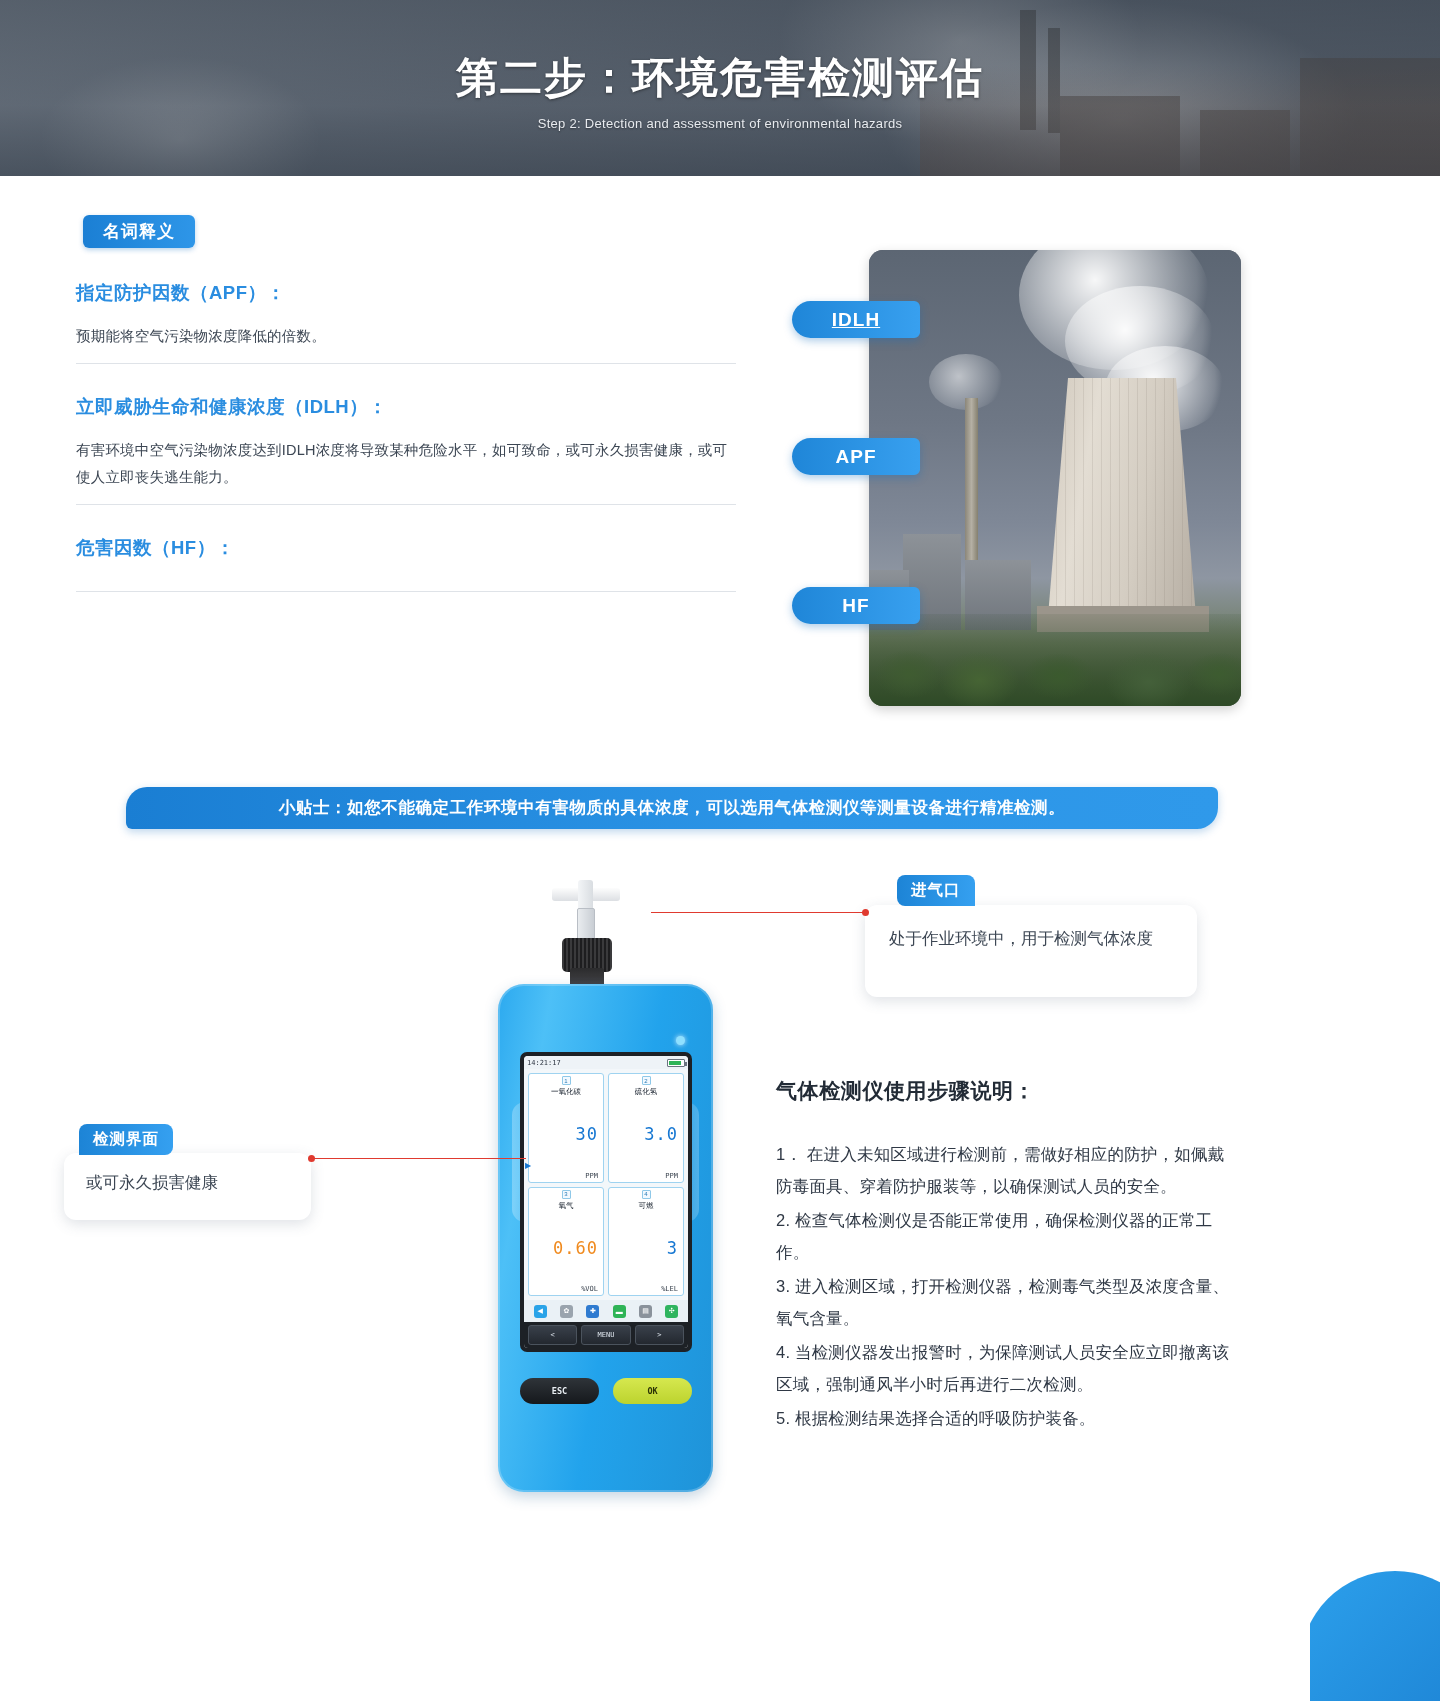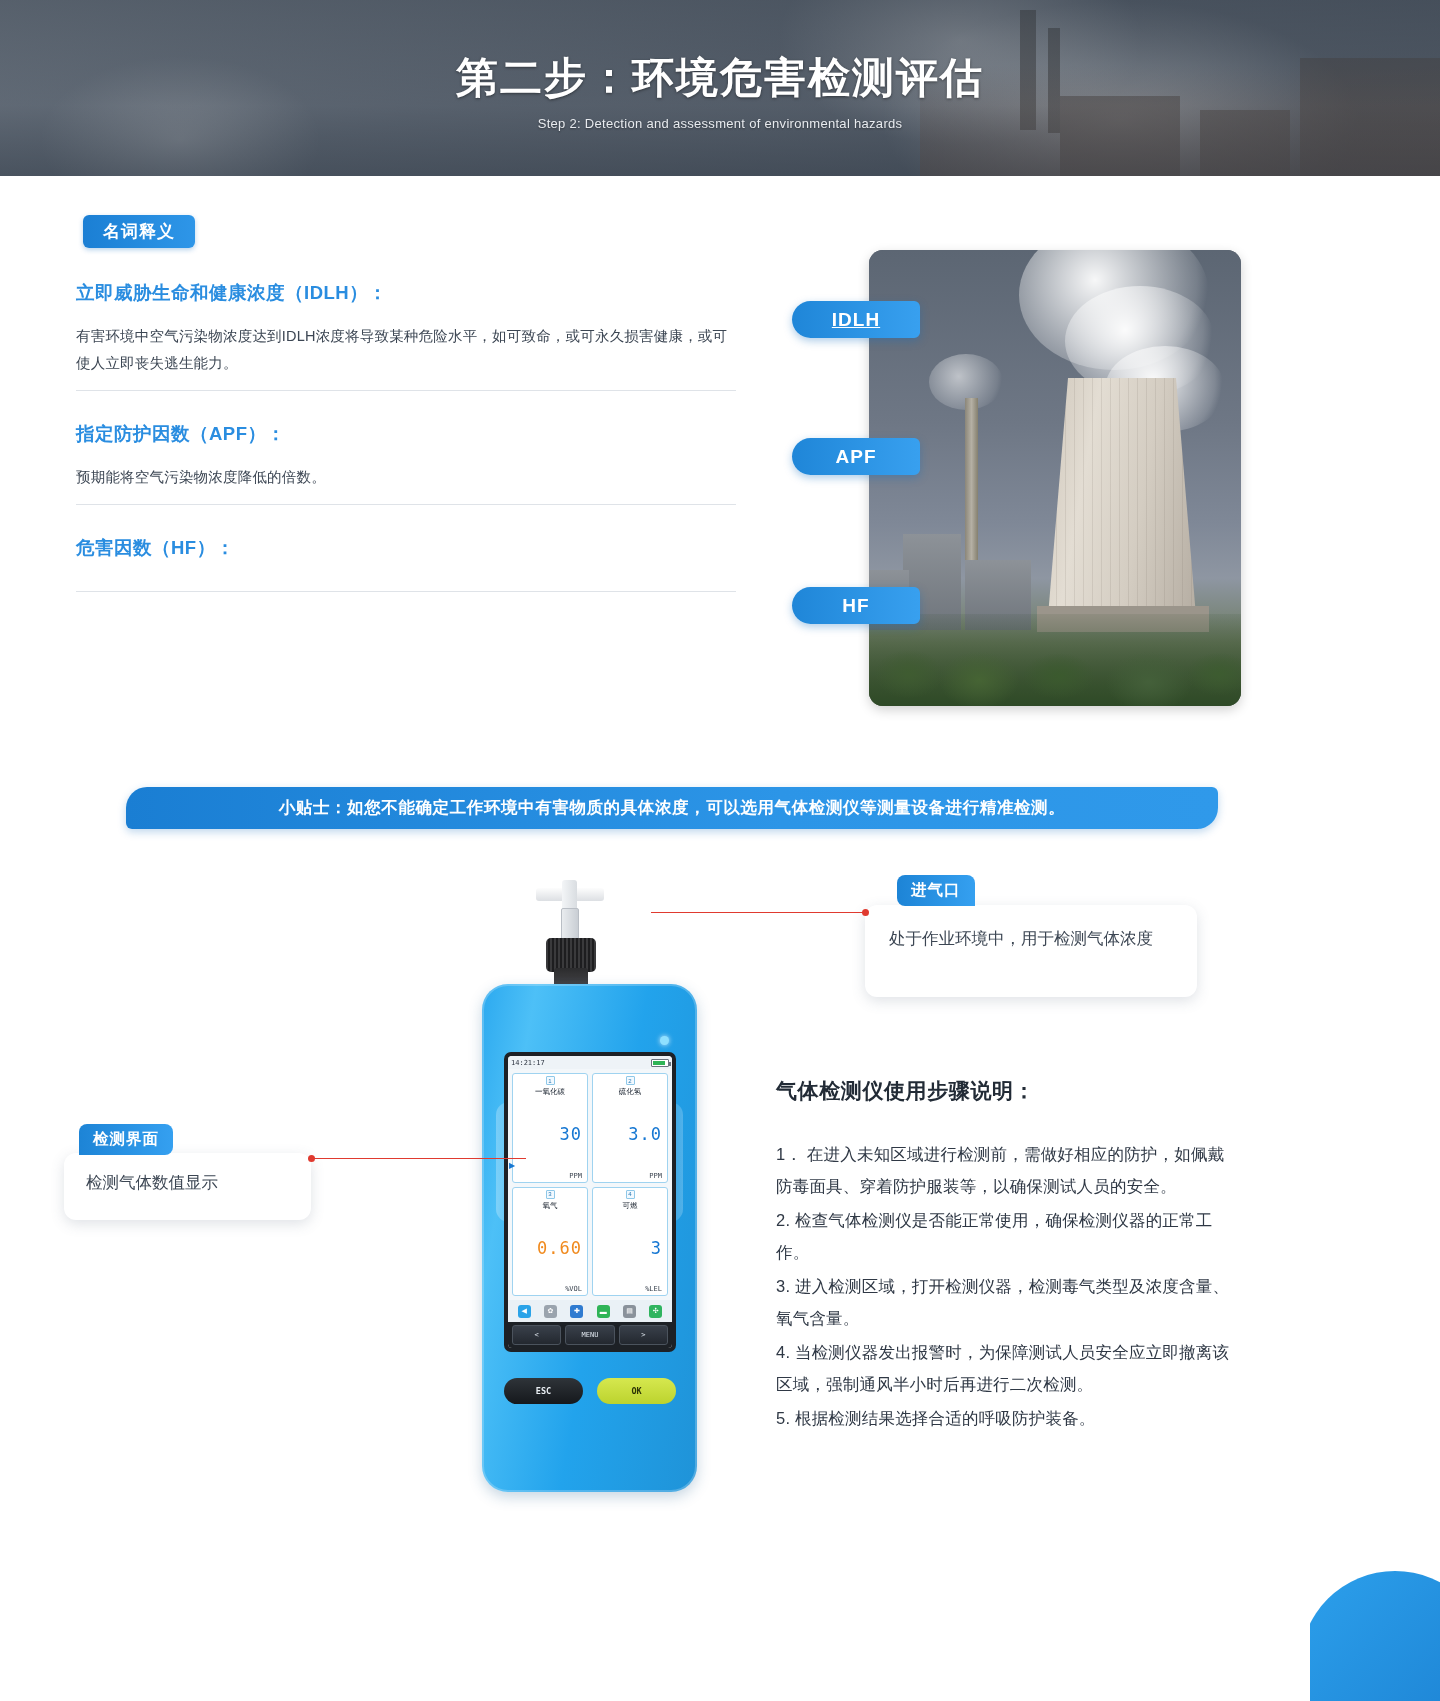--- a/index.html
+++ b/index.html
@@ -220,21 +220,21 @@
     position: absolute;
     top: 1138px; left: 776px;
     width: 465px;
     font-size: 16.5px; color: #2f3845;
     line-height: 32px;
     letter-spacing: 0.2px;
   }
   .step-row { margin-bottom: 2px; }
 
   
-  .device-wrap { position: absolute; top: 880px; left: 474px; width: 230px; height: 620px; }
+  .device-wrap { position: absolute; top: 880px; left: 490px; width: 230px; height: 620px; }
   .dev-nozzle-h {
     position: absolute; left: 62px; top: 8px; width: 68px; height: 13px;
     background: linear-gradient(180deg, #fdfdfd, #dcdfe3);
     border-radius: 3px;
   }
   .dev-nozzle-v {
     position: absolute; left: 88px; top: 0px; width: 15px; height: 52px;
     background: linear-gradient(90deg, #f3f5f7, #d9dde1);
     border-radius: 3px 3px 0 0;
   }
@@ -413,26 +413,26 @@
   <div class="header-text">
     <div class="header-title">第二步：环境危害检测评估</div>
     <div class="header-sub">Step 2: Detection and assessment of environmental hazards</div>
   </div>
 </div>
 
 <div class="glossary-tag">名词释义</div>
 
 <div class="glossary">
   <div class="g-item">
+    <div class="g-term">指定防护因数（APF）：</div>
+    <div class="g-desc">预期能将空气污染物浓度降低的倍数。</div>
+  </div>
+  <div class="g-item">
     <div class="g-term">立即威胁生命和健康浓度（IDLH）：</div>
     <div class="g-desc">有害环境中空气污染物浓度达到IDLH浓度将导致某种危险水平，如可致命，或可永久损害健康，或可使人立即丧失逃生能力。</div>
-  </div>
-  <div class="g-item">
-    <div class="g-term">指定防护因数（APF）：</div>
-    <div class="g-desc">预期能将空气污染物浓度降低的倍数。</div>
   </div>
   <div class="g-item">
     <div class="g-term">危害因数（HF）：</div>
   </div>
 </div>
 
 <div class="photo">
   <div class="photo-sky"></div>
   <div class="smoke" style="left:150px; top:-30px; width:190px; height:150px;"></div>
   <div class="smoke" style="left:196px; top:36px; width:150px; height:110px;"></div>
@@ -454,21 +454,21 @@
 <div class="pill" id="pill-hf">HF</div>
 
 <div class="tip">小贴士：如您不能确定工作环境中有害物质的具体浓度，可以选用气体检测仪等测量设备进行精准检测。</div>
 
 <div class="callout-tag" id="tag-inlet">进气口</div>
 <div class="callout-body" id="body-inlet">处于作业环境中，用于检测气体浓度</div>
 <div class="lead-line" style="top:912px; left:651px; width:215px;"></div>
 <div class="lead-dot" style="top:909px; left:862px;"></div>
 
 <div class="callout-tag" id="tag-screen">检测界面</div>
-<div class="callout-body" id="body-screen">检测气体数值显示</div>
+<div class="callout-body" id="body-screen">或可永久损害健康</div>
 <div class="lead-line" style="top:1158px; left:311px; width:215px;"></div>
 <div class="lead-dot" style="top:1155px; left:308px;"></div>
 
 <div class="steps-title">气体检测仪使用步骤说明：</div>
 <div class="steps-list">
   <div class="step-row">1． 在进入未知区域进行检测前，需做好相应的防护，如佩戴防毒面具、穿着防护服装等，以确保测试人员的安全。</div>
   <div class="step-row">2. 检查气体检测仪是否能正常使用，确保检测仪器的正常工作。</div>
   <div class="step-row">3. 进入检测区域，打开检测仪器，检测毒气类型及浓度含量、氧气含量。</div>
   <div class="step-row">4. 当检测仪器发出报警时，为保障测试人员安全应立即撤离该区域，强制通风半小时后再进行二次检测。</div>
   <div class="step-row">5. 根据检测结果选择合适的呼吸防护装备。</div>

